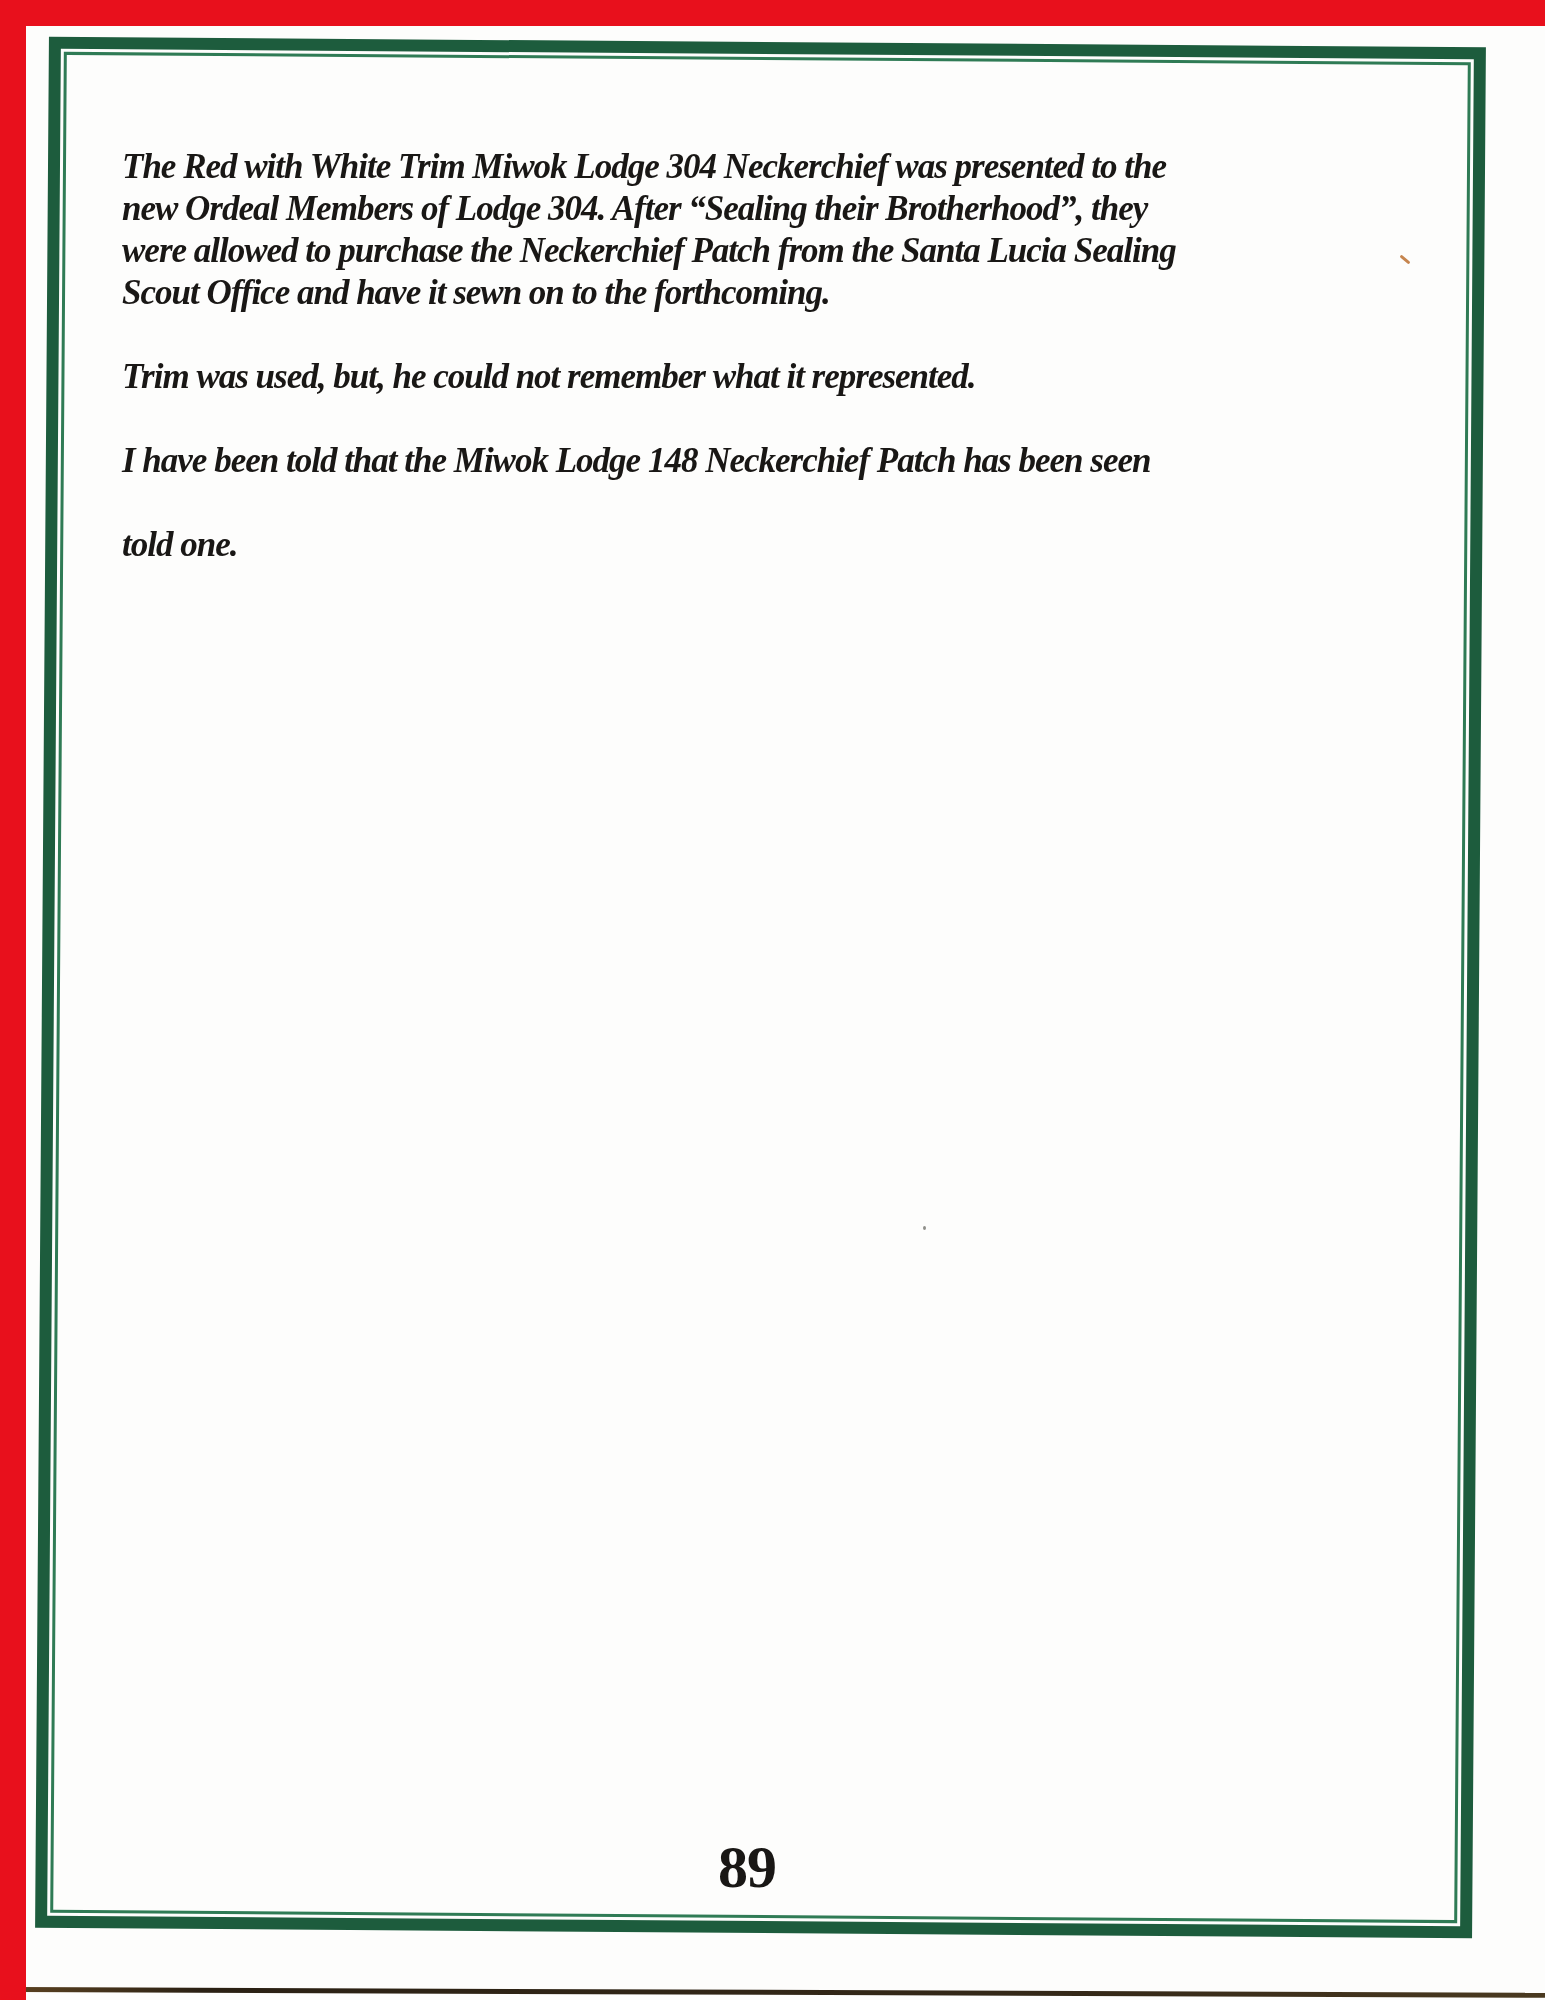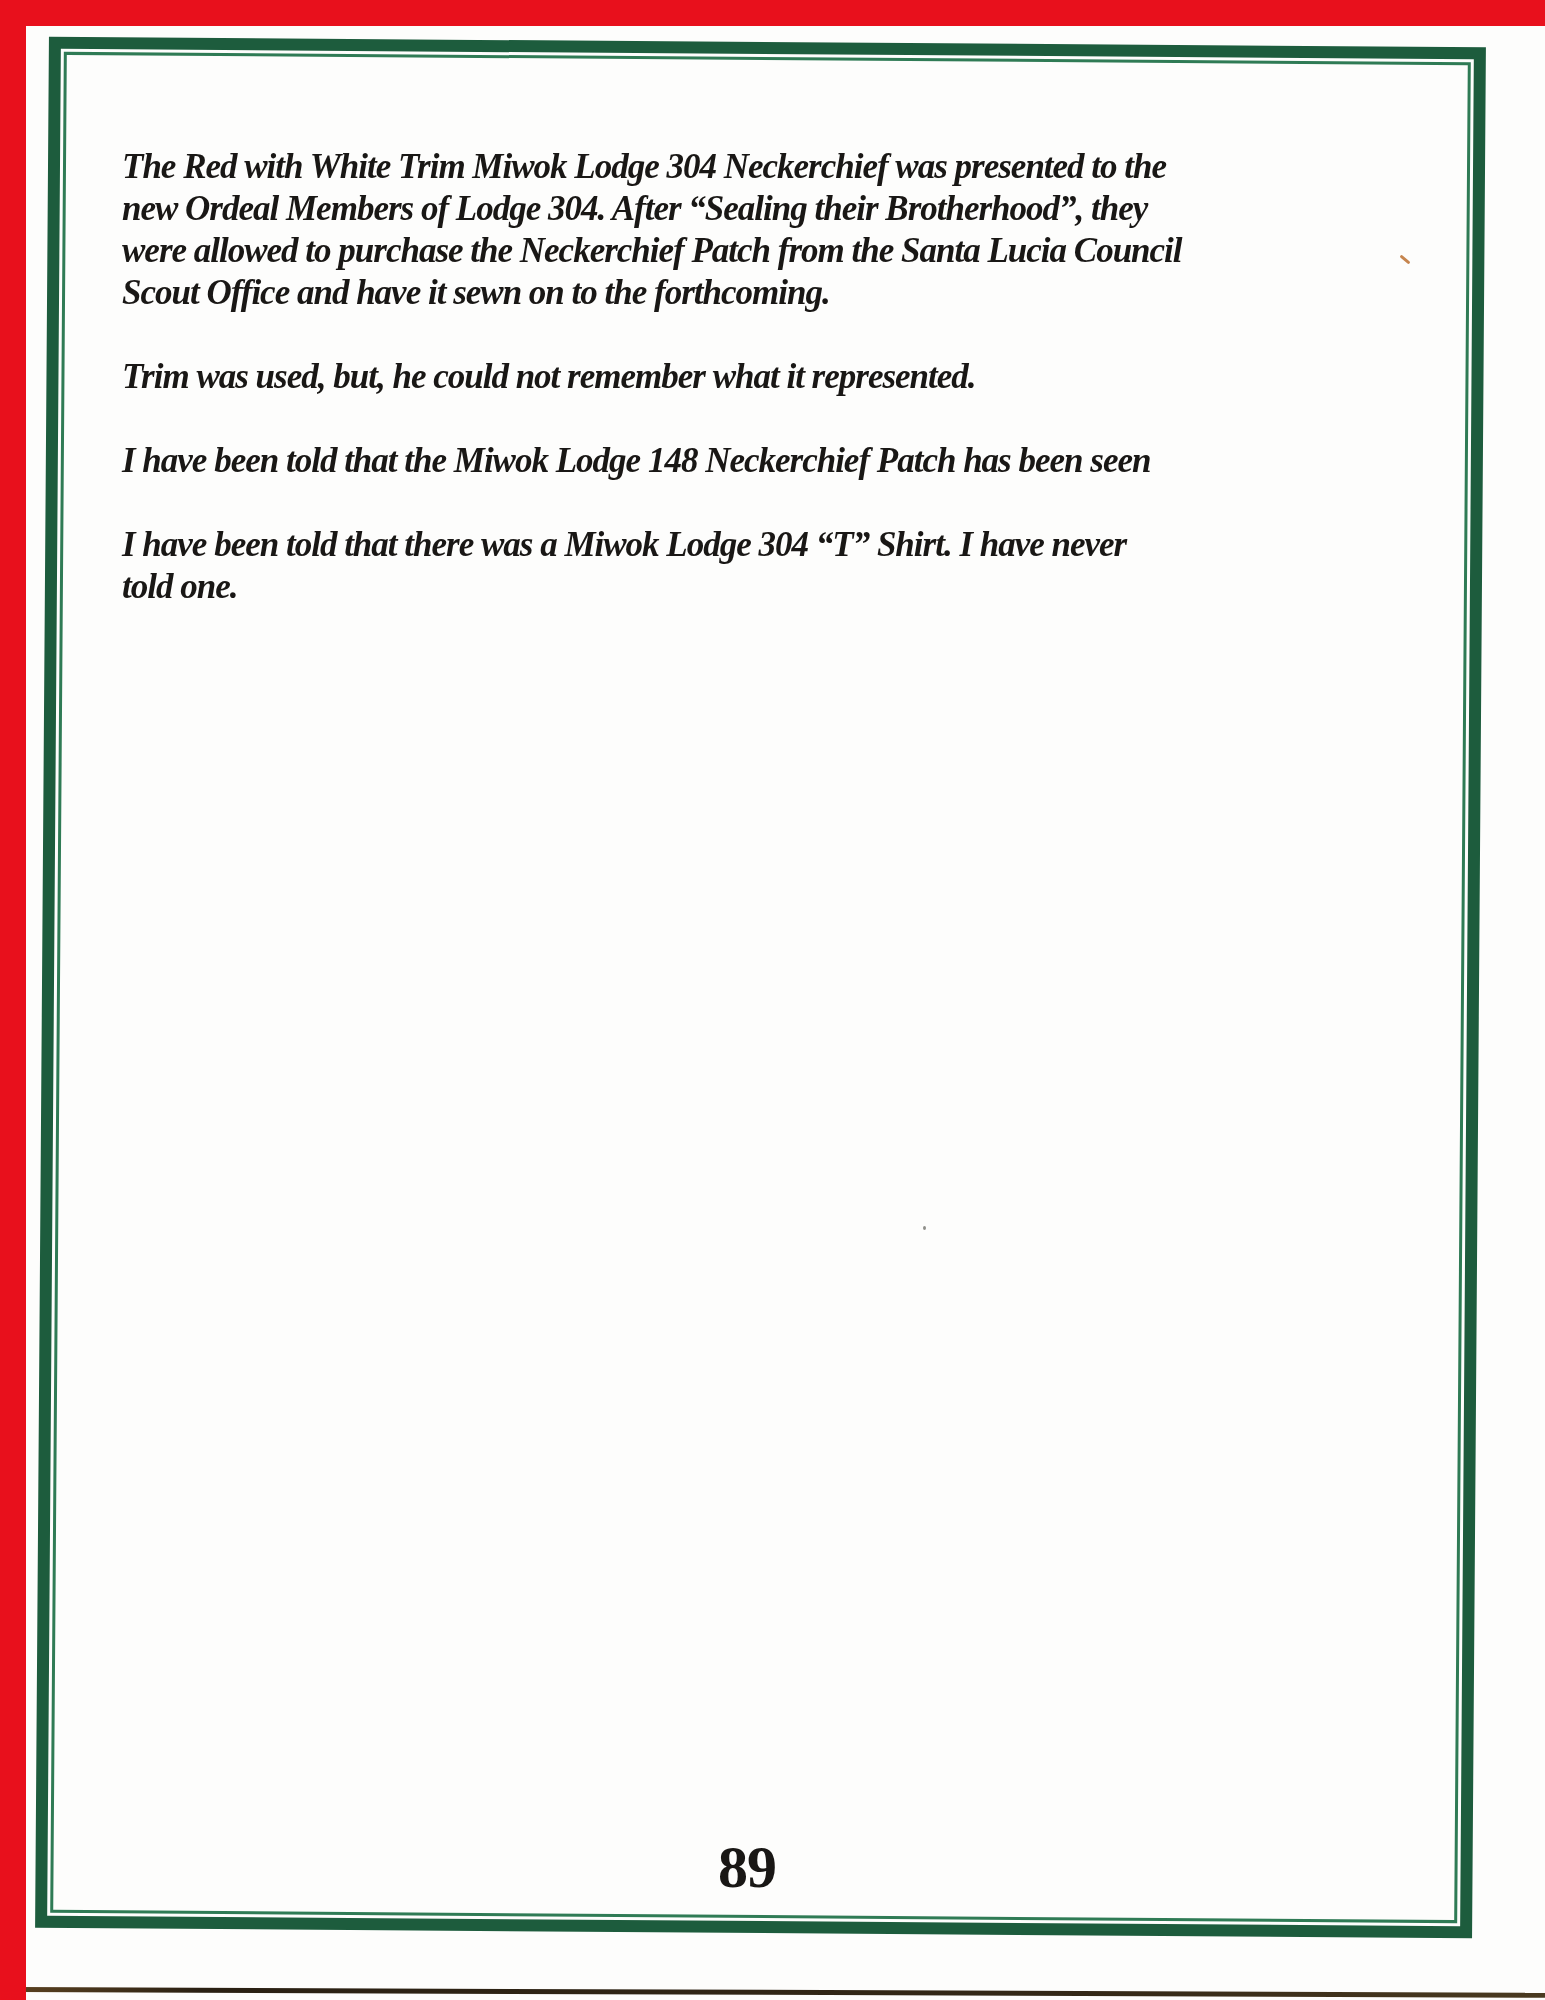--- a/index.html
+++ b/index.html
@@ -97,31 +97,30 @@
 <div class="page">
 
   <div class="frame">
     <div class="frame-inner"></div>
   </div>
 
   <main class="content">
     <p class="para">
       <span class="line">The Red with White Trim Miwok Lodge 304 Neckerchief was presented to the</span>
       <span class="line">new Ordeal Members of Lodge 304. After “Sealing their Brotherhood”, they</span>
-      <span class="line">were allowed to purchase the Neckerchief Patch from the Santa Lucia Council</span>
+      <span class="line">were allowed to purchase the Neckerchief Patch from the Santa Lucia Sealing</span>
       <span class="line">Scout Office and have it sewn on to the forthcoming.</span>
     </p>
     <p class="para">
       <span class="line">Trim was used, but, he could not remember what it represented.</span>
     </p>
     <p class="para">
       <span class="line">I have been told that the Miwok Lodge 148 Neckerchief Patch has been seen</span>
     </p>
     <p class="para">
-      <span class="line">I have been told that there was a Miwok Lodge 304 “T” Shirt. I have never</span>
       <span class="line">told one.</span>
     </p>
   </main>
 
   <div class="pen-mark"></div>
   <div class="speck"></div>
 
   <div class="page-number">89</div>
 
   <div class="scan-line-bottom"></div>

